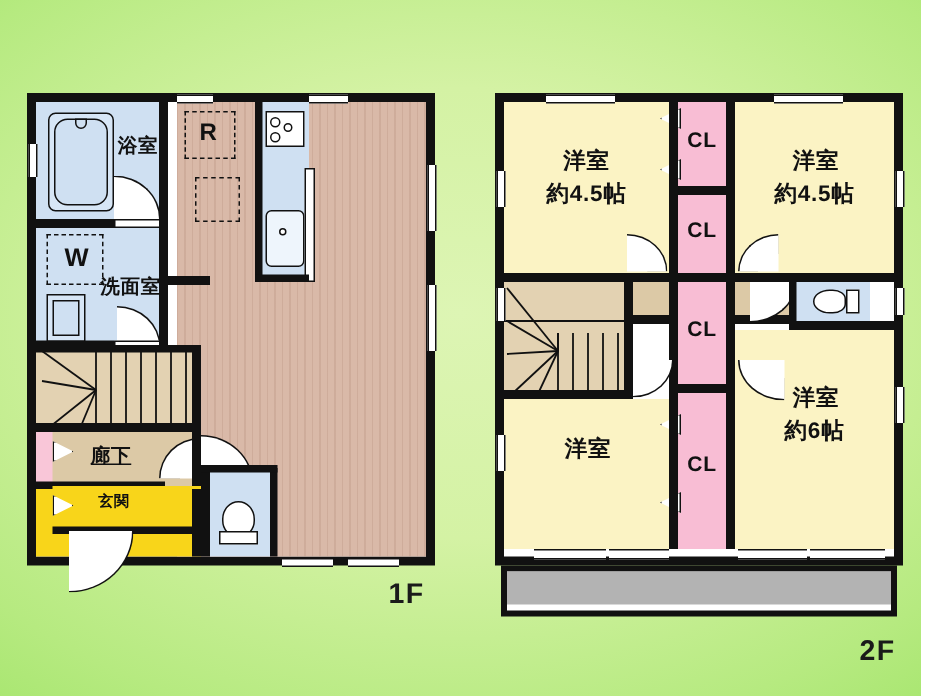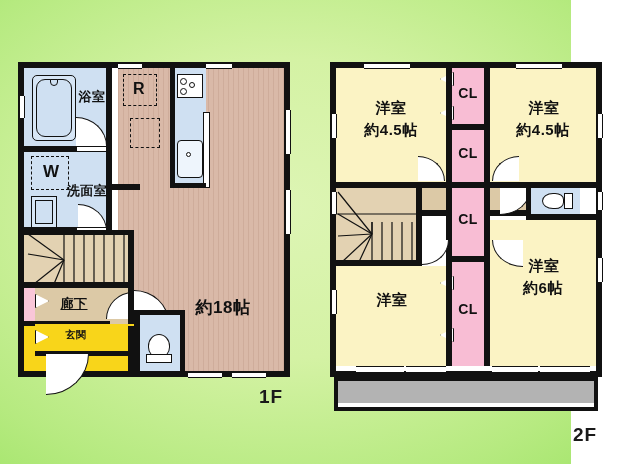--- a/index.html
+++ b/index.html
@@ -4,20 +4,21 @@
 <style>
   html,body{margin:0;padding:0;}
   body{
     width:620px;height:464px;overflow:hidden;
     font-family:"Liberation Sans","DejaVu Sans",sans-serif;
   }
   #root{
     position:relative;width:571px;height:464px;
     background:
       radial-gradient(ellipse 95% 85% at 50% 45%, #ddf5b4 0%, #d4f2a4 38%, #b6ea80 72%, #99e25f 100%);
+    padding-left: 43px;
   }
   .plan{position:absolute;}
   
   .wall{position:absolute;background:#111;}
   .room{position:absolute;box-sizing:border-box;}
   .lbl{position:absolute;color:#111;font-weight:bold;text-align:center;
        line-height:1.12;white-space:nowrap;letter-spacing:.5px;}
   .floorlbl{position:absolute;font-size:19px;font-weight:bold;color:#1a1a1a;letter-spacing:1px;}
   
   .f-wood{background:#d9b9a8;}
@@ -104,21 +105,20 @@
     <div class="fix" style="left:159px;top:78px;width:26px;height:38px;border-radius:4px;background:#eef5fc;"></div>
     <div class="fix" style="left:168px;top:90px;width:5px;height:5px;border-radius:50%;"></div>
     <div class="fix" style="left:185px;top:50px;width:7px;height:76px;background:#fff;"></div>
     <div class="wall" style="left:152px;top:6px;width:5px;height:120px;"></div>
     <div class="wall" style="left:152px;top:121px;width:36px;height:5px;"></div>
 
     <div class="dashbox" style="left:105px;top:12px;width:34px;height:32px;"></div>
     <div class="lbl-R" style="left:115px;top:18px;font-size:16px;">R</div>
     <div class="dashbox" style="left:112px;top:56px;width:30px;height:30px;"></div>
 
-    <div class="lbl" style="left:158px;top:236px;width:94px;font-size:17px;">約18帖</div>
 
     <div class="room f-beige" style="left:6px;top:170px;width:110px;height:52px;overflow:hidden;">
       <svg width="110" height="52" viewBox="0 0 110 52">
         <rect x="0" y="0" width="110" height="52" fill="#e3d2b2"></rect>
         <g stroke="#111" stroke-width="1.2" fill="none">
           <line x1="40" y1="0" x2="40" y2="52"></line>
           <line x1="50" y1="0" x2="50" y2="52"></line>
           <line x1="60" y1="0" x2="60" y2="52"></line>
           <line x1="70" y1="0" x2="70" y2="52"></line>
           <line x1="80" y1="0" x2="80" y2="52"></line>

